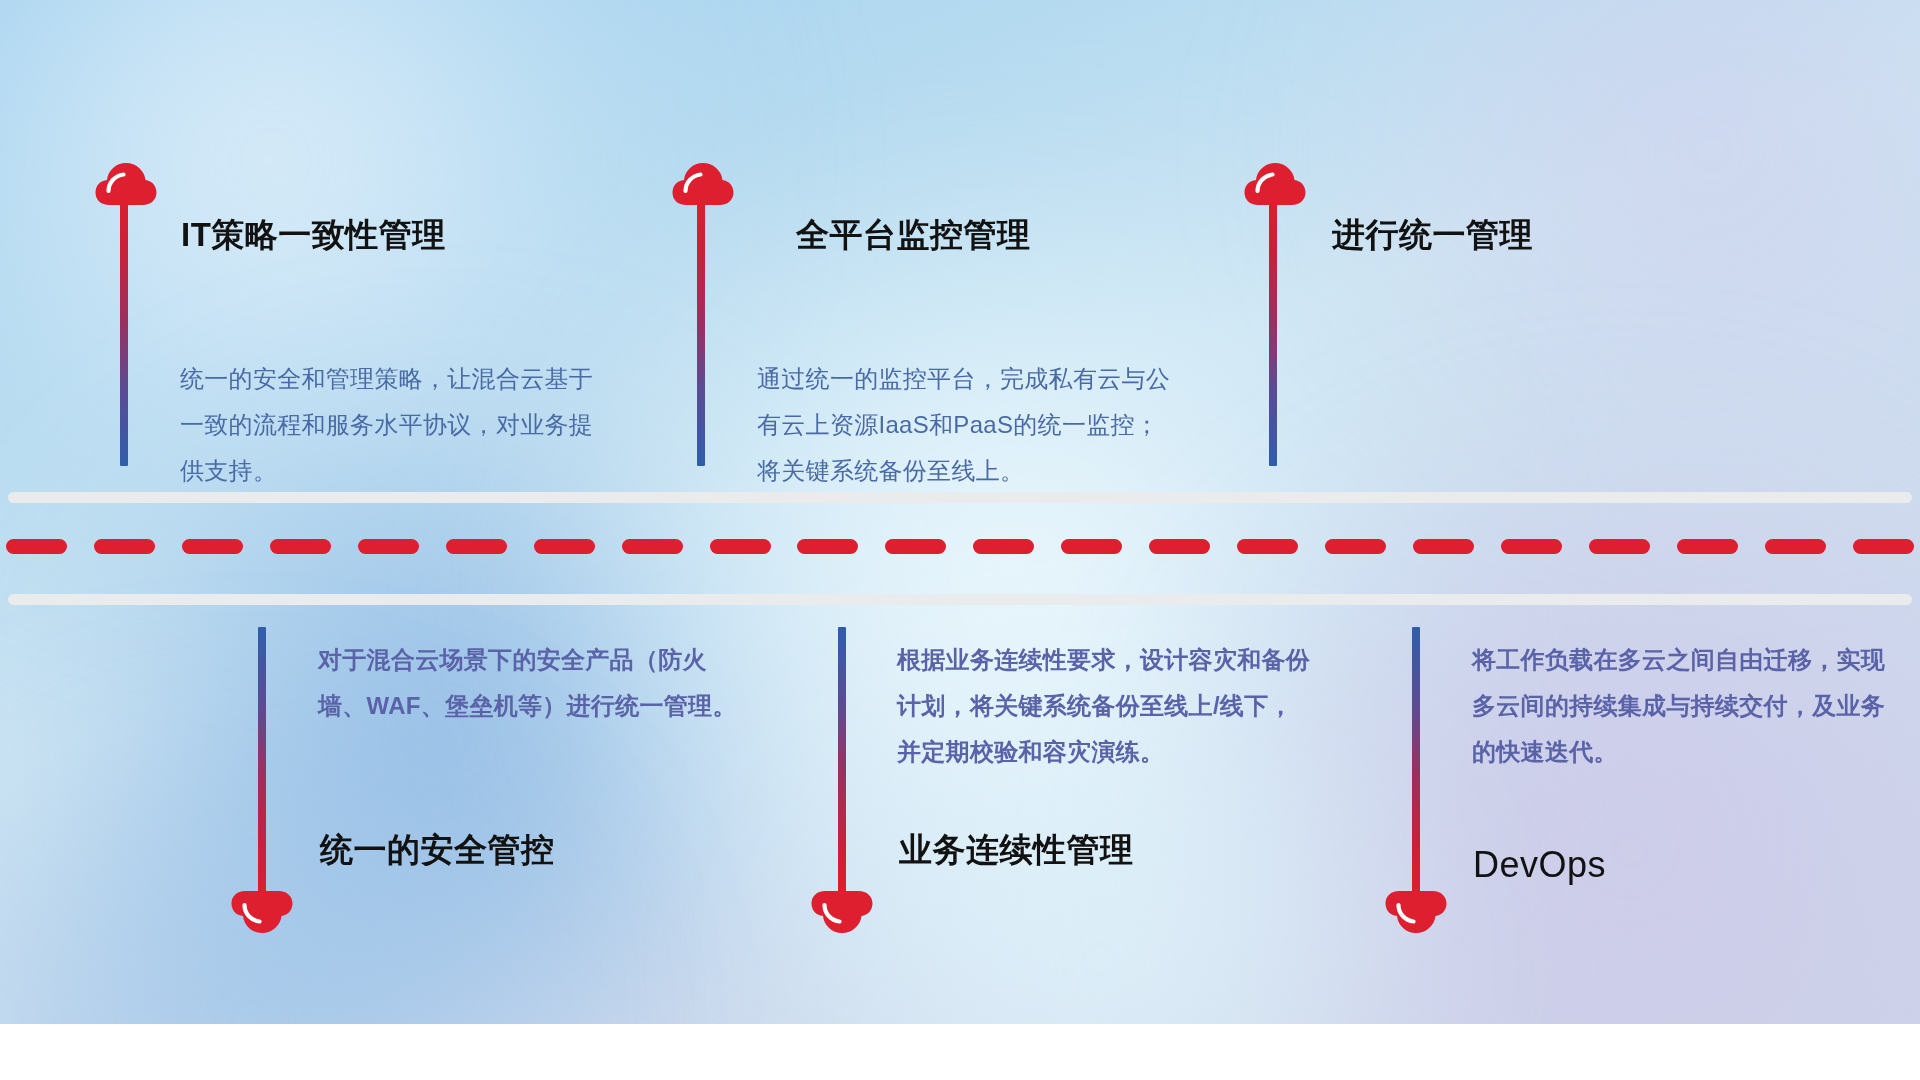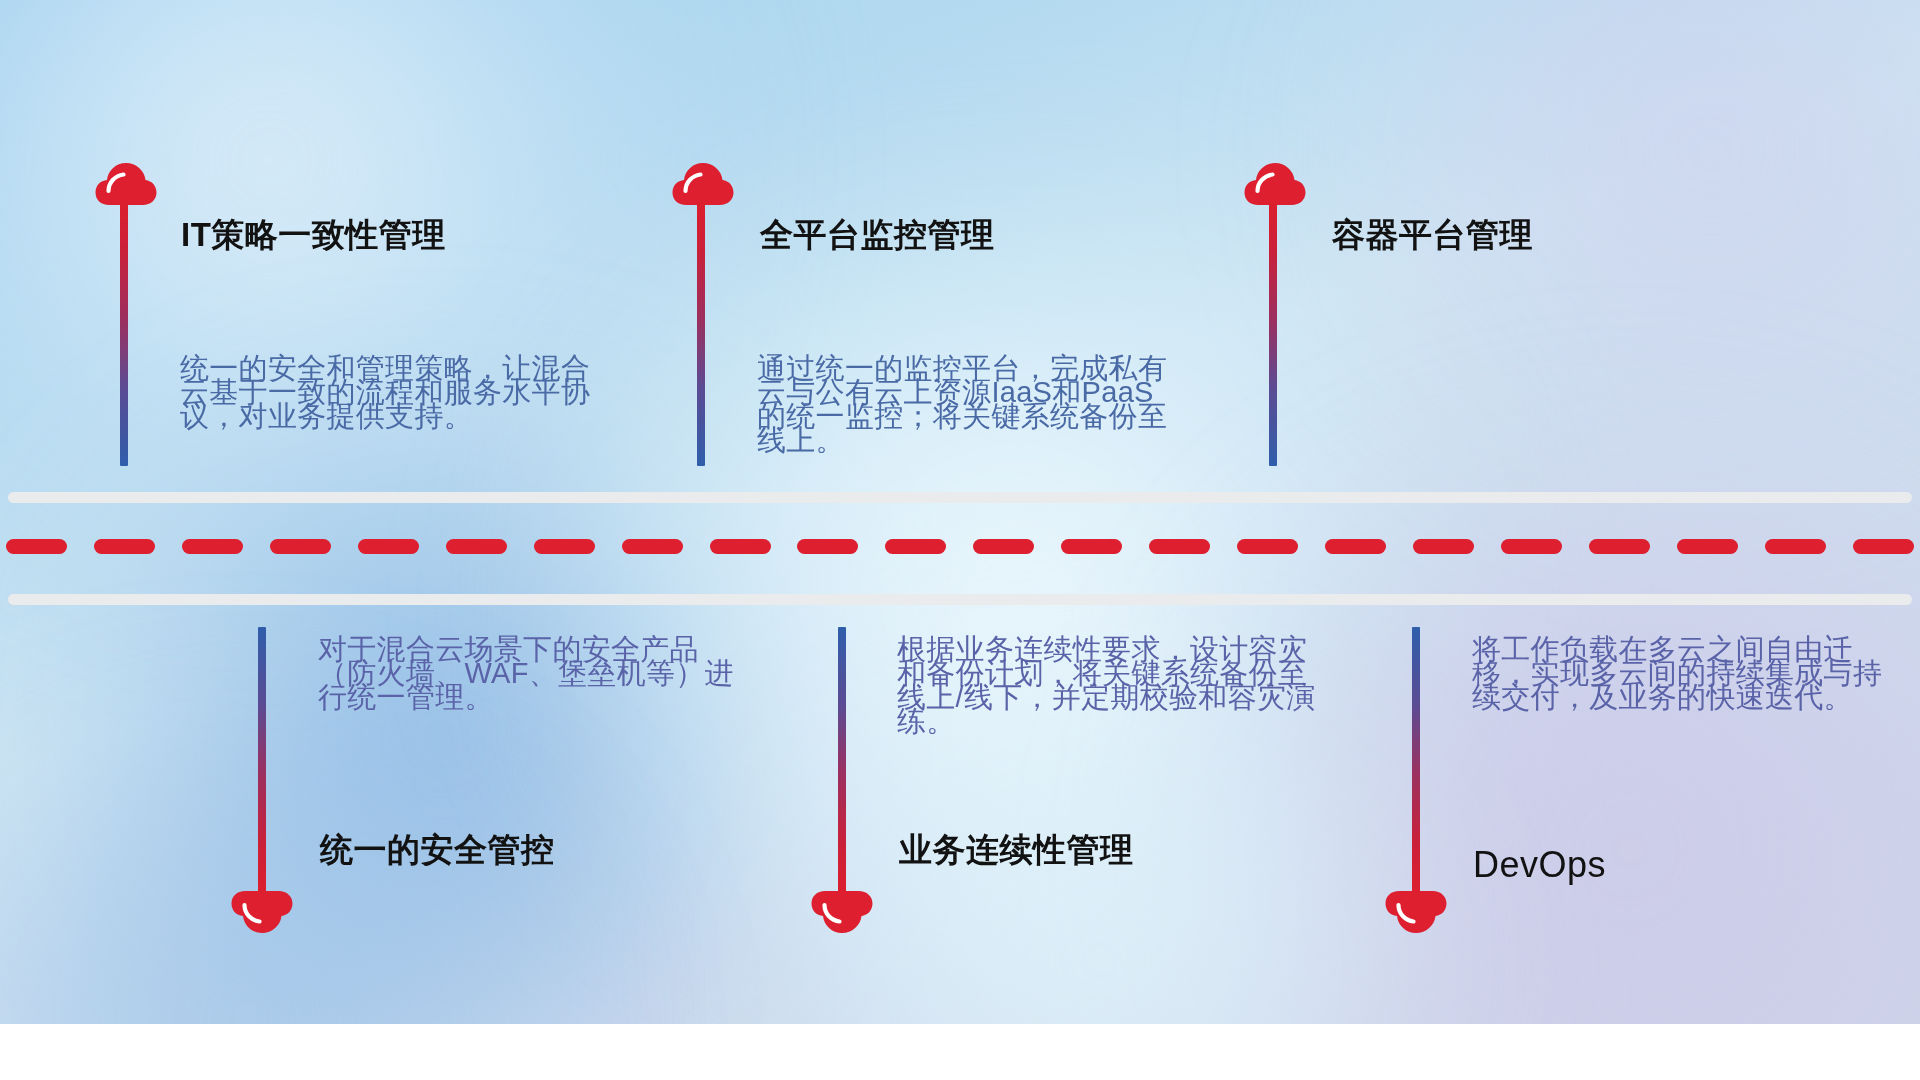--- a/index.html
+++ b/index.html
@@ -117,27 +117,27 @@
     font-weight: 700;
     color: #121212;
     letter-spacing: 0.5px;
     white-space: nowrap;
   }
   .heading.latin { font-weight: 400; font-size: 36px; margin-top: 20px; }
 
   
   .desc {
     position: absolute;
-    font-size: 29px;
-    line-height: 24px;
+    font-size: 24px;
+    line-height: 46px;
     color: #4a6aa6;
     letter-spacing: 0.3px;
     width: 400px;
   }
-  .desc.violet { color: #5a63a8; }
+  .desc.violet { color: #5a63a8; font-weight: bold; }
 </style>
 </head>
 <body>
 
 <div id="stage">
 
   <div class="bg-base"></div>
   <div class="bg-blob blob-a"></div>
   <div class="bg-blob blob-e"></div>
   <div class="bg-blob blob-c"></div>
@@ -156,31 +156,31 @@
   <div class="heading" style="left:181px; top:213px;">IT策略一致性管理</div>
   <div class="desc" style="left:180px; top:356px; width:420px;">统一的安全和管理策略，让混合云基于一致的流程和服务水平协议，对业务提供支持。</div>
 
   <div class="cloud" style="left:672px; top:161px;">
     <svg viewBox="0 0 62 45" xmlns="http://www.w3.org/2000/svg">
       <path d="M14.5 44 C5.5 44 0.5 38.5 0.5 31.5 C0.5 24.5 5.5 19.5 12 19 C13 9.5 21 2 31 2 C41 2 49.5 9.5 50.5 19 C57 19.8 61.5 25 61.5 31.5 C61.5 38.5 56 44 47.5 44 Z" fill="#dd1f2f"></path>
       <path d="M13.5 30 C13.5 21 20.5 14.5 28.5 13.5" fill="none" stroke="#ffffff" stroke-width="4.2" stroke-linecap="round"></path>
     </svg>
   </div>
   <div class="stem down" style="left:697px; top:202px; height:264px;"></div>
-  <div class="heading" style="left:760px; top:213px;">全平台监控管理</div>
+  <div class="heading" style="left:796px; top:213px;">全平台监控管理</div>
   <div class="desc" style="left:757px; top:356px; width:420px;">通过统一的监控平台，完成私有云与公有云上资源IaaS和PaaS的统一监控；将关键系统备份至线上。</div>
 
   <div class="cloud" style="left:1244px; top:161px;">
     <svg viewBox="0 0 62 45" xmlns="http://www.w3.org/2000/svg">
       <path d="M14.5 44 C5.5 44 0.5 38.5 0.5 31.5 C0.5 24.5 5.5 19.5 12 19 C13 9.5 21 2 31 2 C41 2 49.5 9.5 50.5 19 C57 19.8 61.5 25 61.5 31.5 C61.5 38.5 56 44 47.5 44 Z" fill="#dd1f2f"></path>
       <path d="M13.5 30 C13.5 21 20.5 14.5 28.5 13.5" fill="none" stroke="#ffffff" stroke-width="4.2" stroke-linecap="round"></path>
     </svg>
   </div>
   <div class="stem down" style="left:1269px; top:202px; height:264px;"></div>
-  <div class="heading" style="left:1332px; top:213px;">容器平台管理</div>
+  <div class="heading" style="left:1332px; top:213px;">进行统一管理</div>
 
   <div class="road-line top"></div>
   <div class="road-dash-wrap">
     <span class="road-dash"></span>
     <span class="road-dash"></span>
     <span class="road-dash"></span>
     <span class="road-dash"></span>
     <span class="road-dash"></span>
     <span class="road-dash"></span>
     <span class="road-dash"></span>

